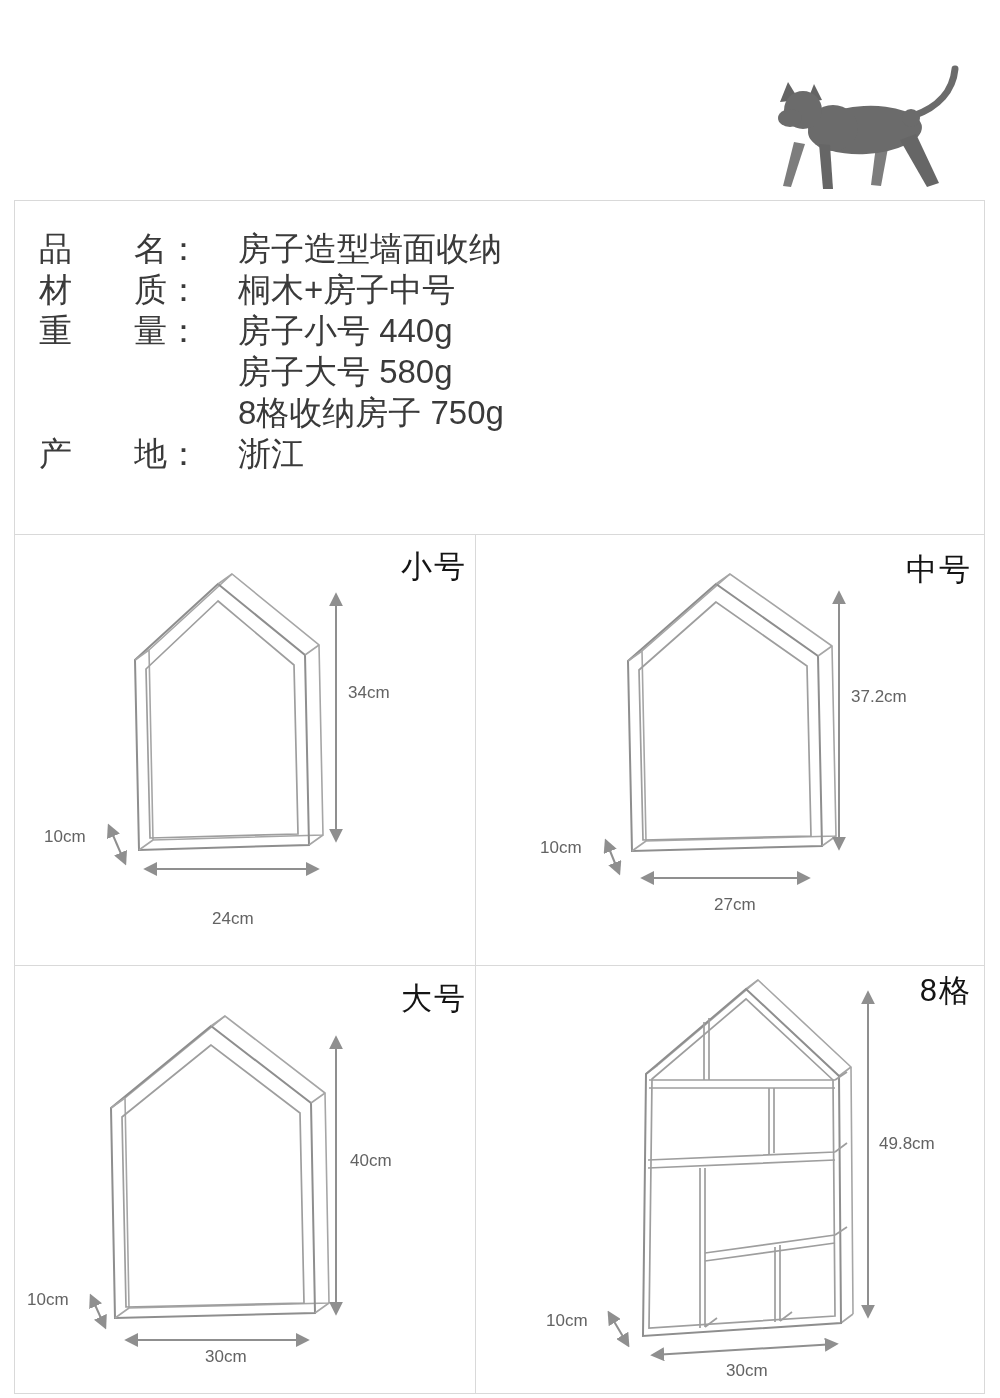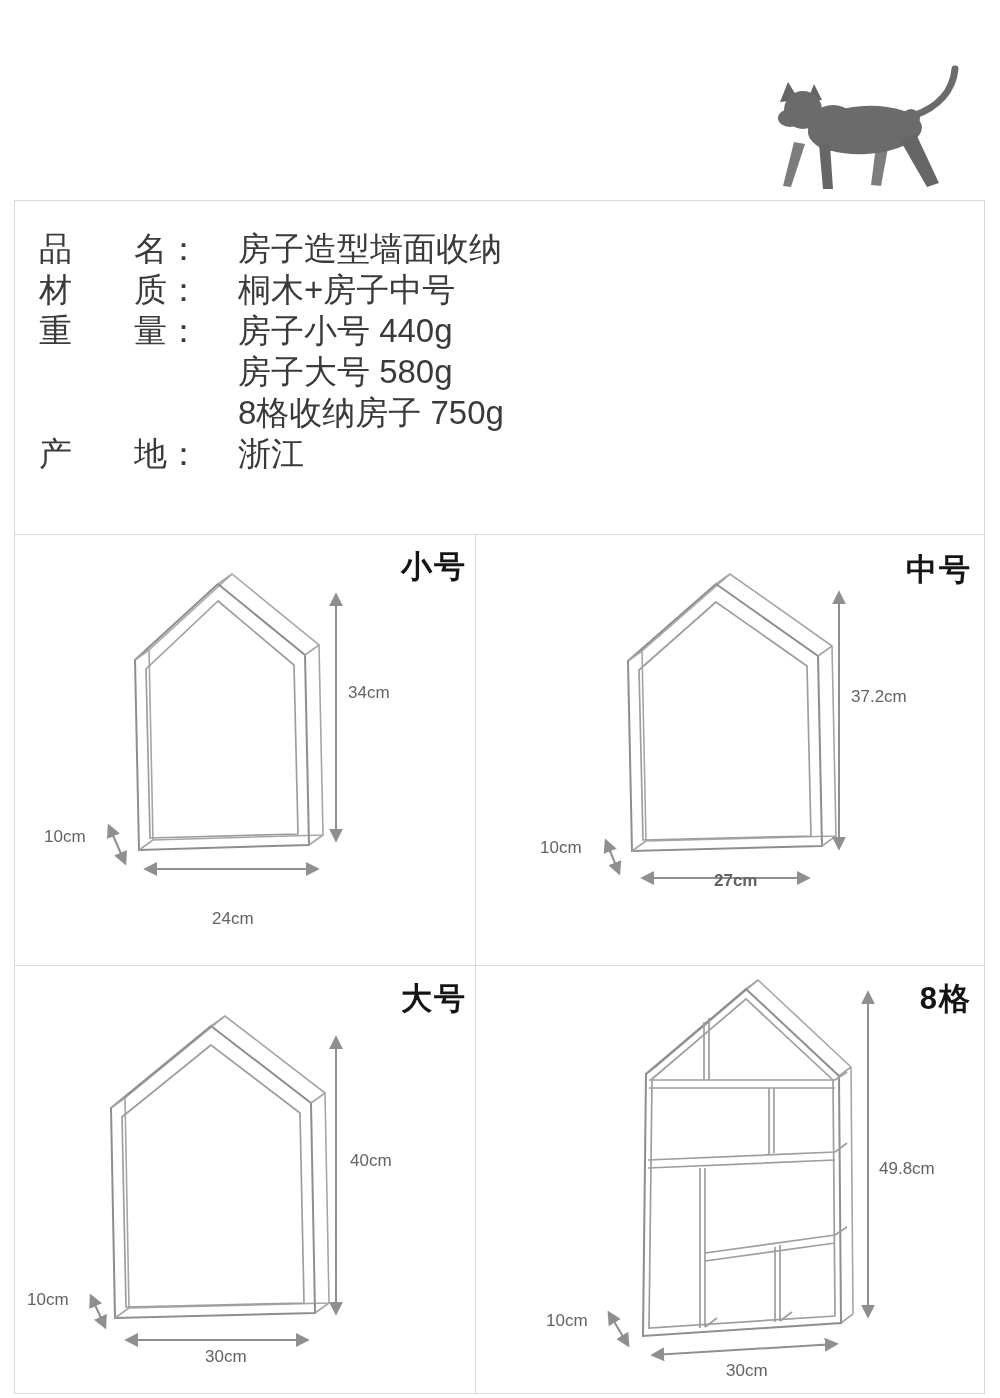--- a/index.html
+++ b/index.html
@@ -21,21 +21,21 @@
   .spec-lab{width:128px;display:flex;justify-content:space-between;white-space:pre;}
   .spec-colon{width:27px;}
   .spec-val{white-space:pre;margin-left:44px;}
   .grid{
     display:grid;grid-template-columns:460px 508px;grid-template-rows:430px 427px;
     gap:1px;background:#d9d9d9;
   }
   .panel{position:relative;background:#ffffff;overflow:hidden;}
   .panel svg.diagram{position:absolute;left:0;top:0;}
   .panel-label{
-    position:absolute;font-size:31px;font-weight:700;color:#141414;
+    position:absolute;font-size:31px;font-weight:400;color:#141414;
     letter-spacing:2px;white-space:nowrap;
   }
   .dim{position:absolute;font-size:17px;color:#636363;white-space:nowrap;}
   .wire{fill:none;stroke:#a6a6a6;stroke-width:1.6;}
   .wire-front{fill:none;stroke:#8e8e8e;stroke-width:2;}
   .wire-in{fill:none;stroke:#9e9e9e;stroke-width:1.7;}
   .arrow{stroke:#8f8f8f;stroke-width:2;fill:none;}
 </style>
 </head>
 <body>
@@ -127,21 +127,21 @@
         <path class="wire" d="M254,39 L166,116 L170,306 L360,301 L356,111 Z"></path>
         <path class="wire-front" d="M240,49 L152,126 L156,316 L346,311 L342,121 Z"></path>
         <path class="wire-in" d="M240,67 L163,135 L167,305 L335,301 L331,131 Z"></path>
         <path class="wire" d="M240,49 L254,39 M152,126 L166,116 M156,316 L170,306 M346,311 L360,301 M342,121 L356,111"></path>
         <line class="arrow" x1="363" y1="58" x2="363" y2="313" marker-start="url(#ah2)" marker-end="url(#ah2)"></line>
         <line class="arrow" x1="167" y1="343" x2="332" y2="343" marker-start="url(#ah2)" marker-end="url(#ah2)"></line>
         <line class="arrow" x1="130" y1="306" x2="143" y2="338" marker-start="url(#ah2)" marker-end="url(#ah2)"></line>
       </svg>
       <span class="panel-label" style="right:12px;top:14px;">中号</span>
       <span class="dim" style="left:375px;top:152px;">37.2cm</span>
-      <span class="dim" style="left:238px;top:336px;font-weight:bold;">27cm</span>
+      <span class="dim" style="left:238px;top:360px;">27cm</span>
       <span class="dim" style="left:64px;top:303px;">10cm</span>
     </div>
 
     <div class="panel">
       <svg class="diagram" width="460" height="427" viewBox="0 0 460 427">
         <defs>
           <marker id="ah3" viewBox="0 0 10 10" refX="8" refY="5" markerWidth="7" markerHeight="7" orient="auto-start-reverse">
             <path d="M0,0 L10,5 L0,10 z" fill="#8f8f8f"></path>
           </marker>
         </defs>
@@ -185,20 +185,20 @@
         <path class="wire-in" d="M224,202 L224,362 M229,202 L229,361 M229,361 L241,352"></path>
 
         <path class="wire-in" d="M229,287 L359,269 M229,295 L359,277 M359,269 L371,261"></path>
 
         <path class="wire-in" d="M299,281 L299,356 M304,279 L304,355 M304,355 L316,346"></path>
 
         <line class="arrow" x1="392" y1="27" x2="392" y2="350" marker-start="url(#ah4)" marker-end="url(#ah4)"></line>
         <line class="arrow" x1="177" y1="389" x2="360" y2="378" marker-start="url(#ah4)" marker-end="url(#ah4)"></line>
         <line class="arrow" x1="133" y1="347" x2="152" y2="379" marker-start="url(#ah4)" marker-end="url(#ah4)"></line>
       </svg>
-      <span class="panel-label" style="right:12px;top:12px;">8格</span>
-      <span class="dim" style="left:403px;top:168px;margin-top:25px;">49.8cm</span>
+      <span class="panel-label" style="right:12px;top:4px;">8格</span>
+      <span class="dim" style="left:403px;top:168px;">49.8cm</span>
       <span class="dim" style="left:250px;top:395px;">30cm</span>
       <span class="dim" style="left:70px;top:345px;">10cm</span>
     </div>
 
   </div>
 </div>
 
 </body></html>

